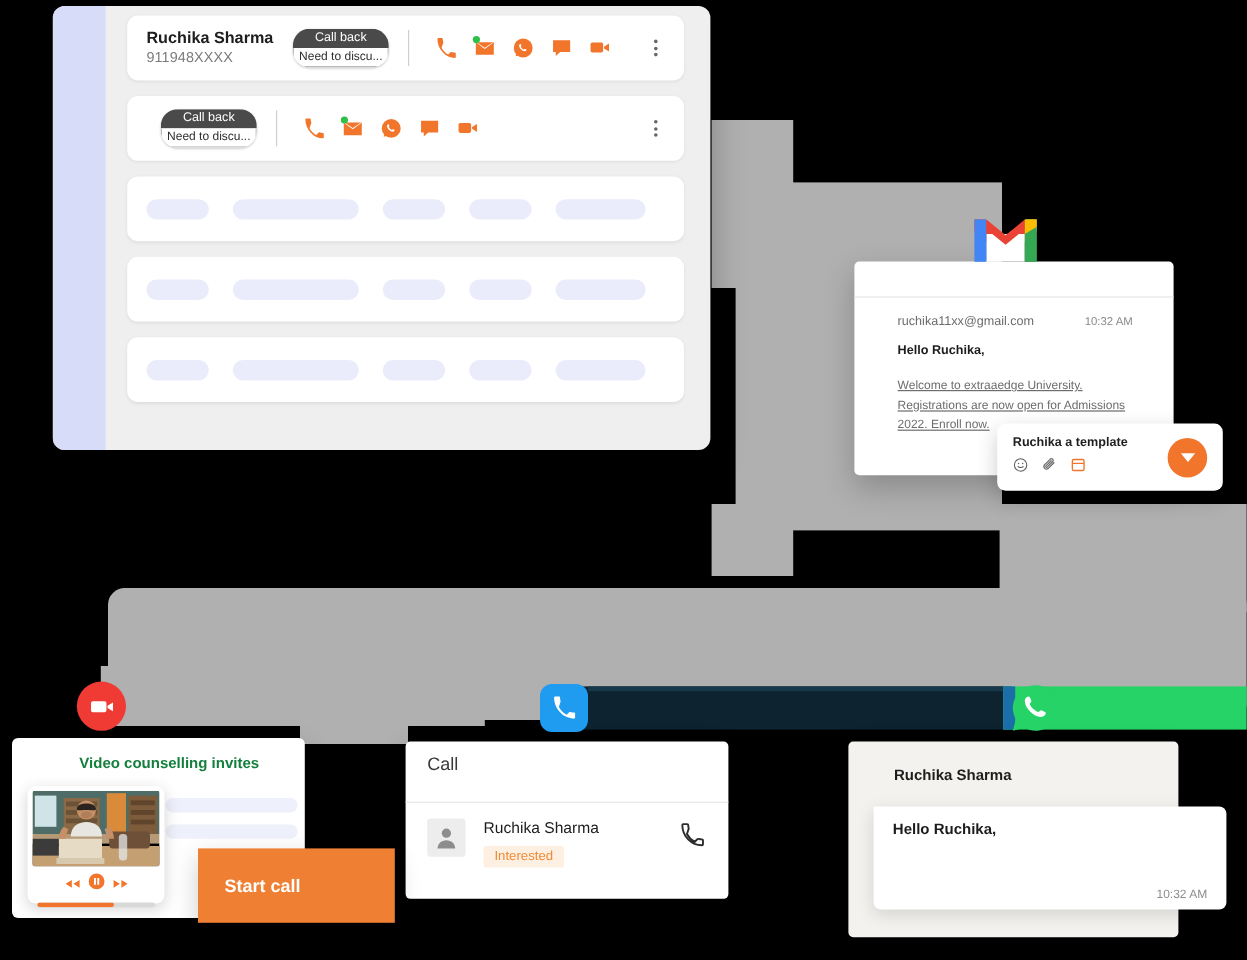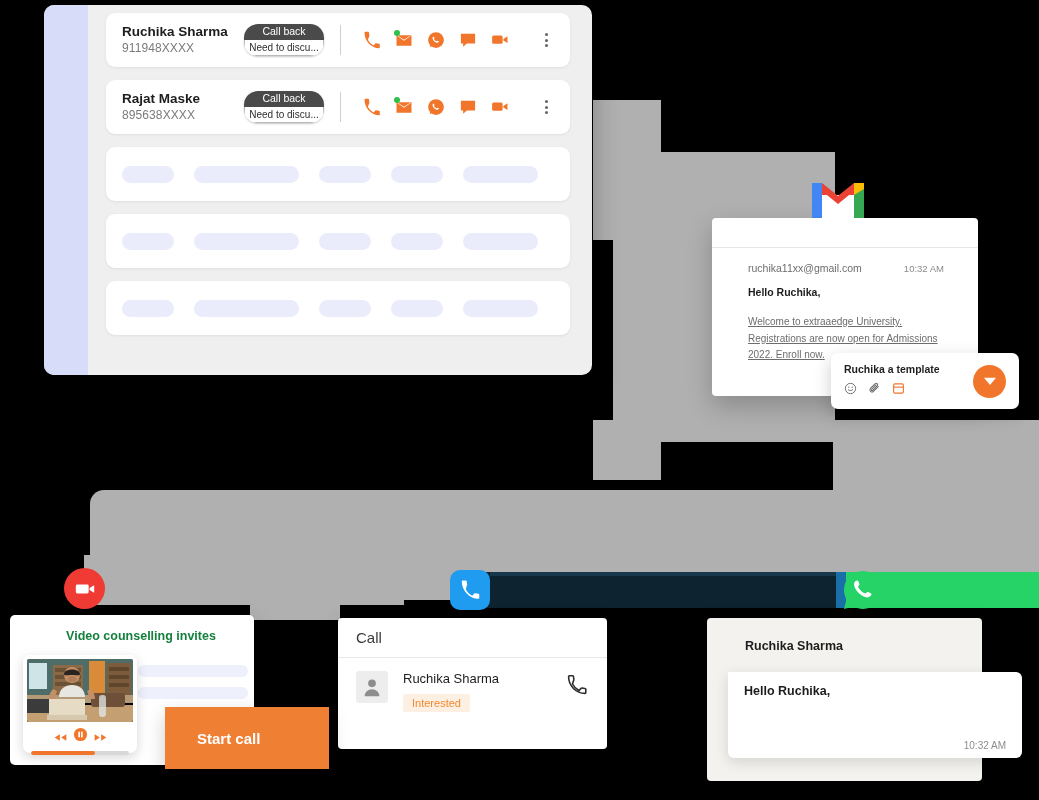--- a/index.html
+++ b/index.html
@@ -271,21 +271,21 @@
   #start-call-btn {
     position: absolute;
     left: 165px; top: 707px;
     width: 164px; height: 62px;
     background: #ef7f32;
     color: #ffffff;
     font-size: 15px;
     font-weight: bold;
     display: flex;
     align-items: center;
-    padding-left: 32px;
+    padding-left: 22px;
     z-index: 7;
     box-shadow: 0 8px 20px rgba(0,0,0,0.20);
   }
 
   
   #call-badge {
     position: absolute;
     left: 450px; top: 570px;
     width: 40px; height: 40px;
     border-radius: 10px;
@@ -300,21 +300,21 @@
     left: 338px; top: 618px;
     width: 269px; height: 131px;
     background: #ffffff;
     border-radius: 4px;
     box-shadow: 0 10px 24px rgba(0,0,0,0.22);
     z-index: 5;
   }
   .call-head {
     font-size: 15px;
     color: #3a3a3a;
-    padding: 11px 0 11px 18px;
+    padding: 11px 0 22px 18px;
     border-bottom: 1px solid #e8e8e8;
   }
   .call-body { display: flex; padding: 13px 18px 0 18px; }
   .avatar {
     width: 32px; height: 32px;
     background: #ededed;
     border-radius: 3px;
     flex: 0 0 32px;
     display: flex;
     align-items: center;
@@ -449,24 +449,20 @@
           </span>
         </div>
         <div class="kebab">
             <i></i>
             <i></i>
             <i></i>
           </div>
       </div>
 
       <div class="contact-row">
-        <div class="contact-ident">
-          <div class="contact-name">Rajat Maske</div>
-          <div class="contact-phone">895638XXXX</div>
-        </div>
         <div class="callback-badge">
           <div class="callback-head">Call back</div>
           <div class="callback-body">Need to discu...</div>
         </div>
         <div class="row-divider"></div>
         <div class="action-icons">
           <span class="ico">
             <svg width="18" height="18" viewBox="0 0 24 24">
                 <path fill="#f1762b" d="M6.6 10.8c1.6 3.2 4.2 5.8 7.4 7.4l2.5-2.5c.3-.3.8-.4 1.2-.3 1.1.4 2.4.6 3.7.6.6 0 1 .4 1 1V21c0 .6-.4 1-1 1C11.4 22 2 12.6 2 1c0-.6.4-1 1-1h4c.6 0 1 .4 1 1 0 1.3.2 2.5.6 3.7.1.4 0 .9-.3 1.2L6.6 10.8z" transform="translate(0,1)"></path>
               </svg>

